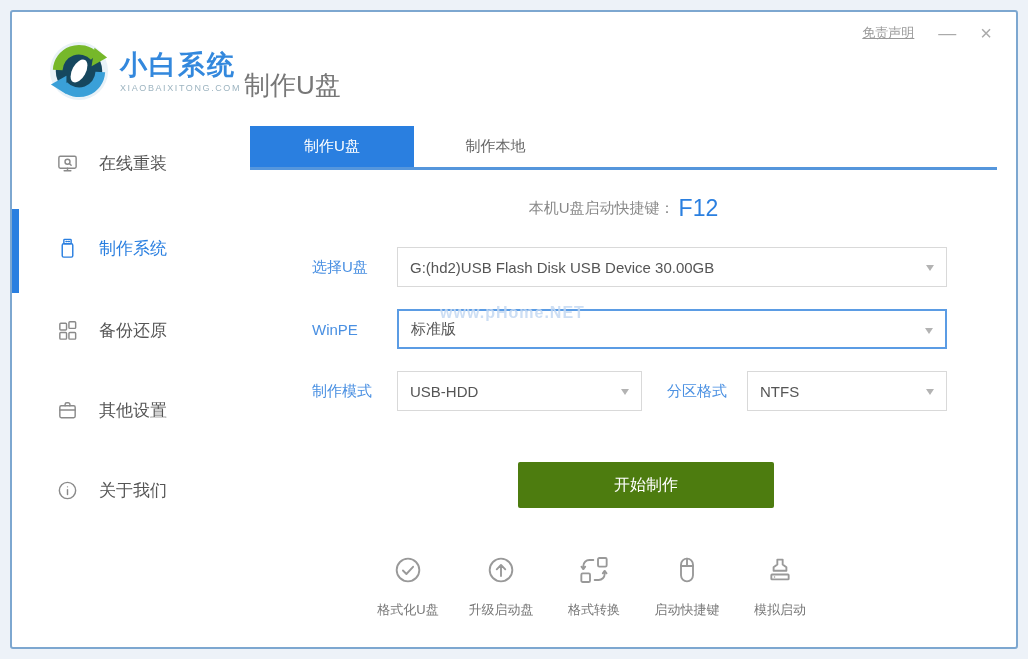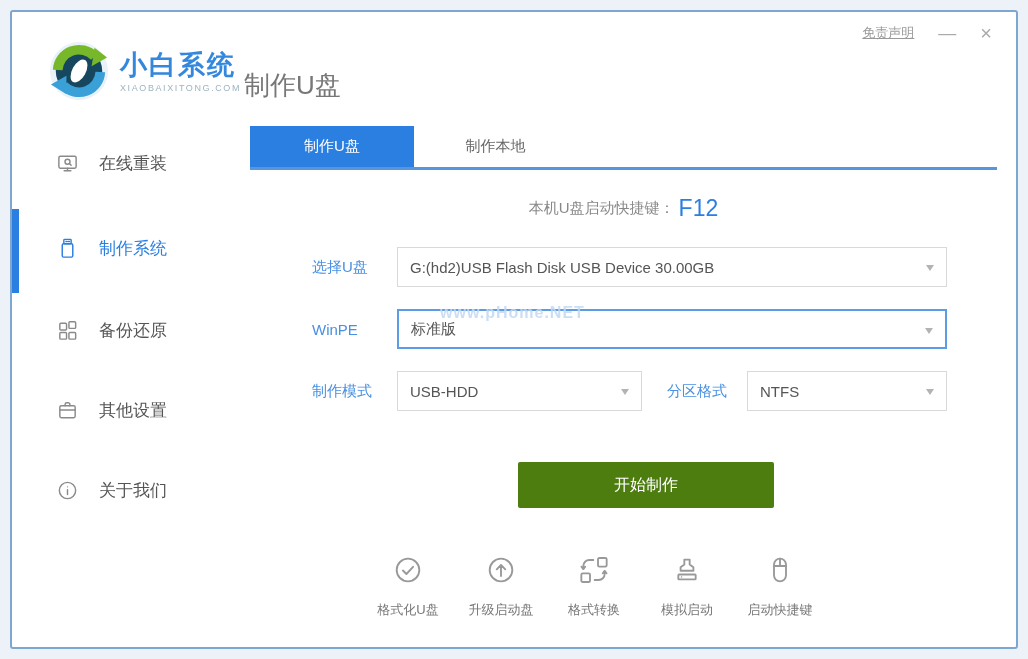--- a/index.html
+++ b/index.html
@@ -204,28 +204,28 @@
         <rect x="2.5" y="14.5" width="6.5" height="6.5" rx="1"></rect>
         <path d="M11.5 4.5H8.5A4.5 4.5 0 0 0 4 9v2"></path>
         <path d="M2.6 9.5L4 11.3l1.4-1.8"></path>
         <path d="M12.5 19.5h3a4.5 4.5 0 0 0 4.5-4.5v-2"></path>
         <path d="M21.4 14.5L20 12.7l-1.4 1.8"></path>
       </svg>
       <span class="lbl">格式转换</span>
     </div>
     <div class="f-item">
       <svg class="ic" width="32" height="32" viewBox="0 0 24 24" fill="none" stroke="#999" stroke-width="1.4" stroke-linecap="round" stroke-linejoin="round">
+        <rect x="7.5" y="3.5" width="9" height="17" rx="4.5"></rect>
+        <path d="M12 3.5v5.5M7.5 9h9"></path>
+      </svg>
+      <span class="lbl">启动快捷键</span>
+    </div>
+    <div class="f-item">
+      <svg class="ic" width="32" height="32" viewBox="0 0 24 24" fill="none" stroke="#999" stroke-width="1.4" stroke-linecap="round" stroke-linejoin="round">
         <path d="M10 4.2h4v3.6l2.8 2.2v2.6H7.2V10l2.8-2.2z"></path>
         <rect x="5.5" y="15.4" width="13" height="3.6" rx="0.5"></rect>
         <circle cx="7.9" cy="17.2" r="0.6" fill="#999" stroke="none"></circle>
       </svg>
       <span class="lbl">模拟启动</span>
     </div>
-    <div class="f-item">
-      <svg class="ic" width="32" height="32" viewBox="0 0 24 24" fill="none" stroke="#999" stroke-width="1.4" stroke-linecap="round" stroke-linejoin="round">
-        <rect x="7.5" y="3.5" width="9" height="17" rx="4.5"></rect>
-        <path d="M12 3.5v5.5M7.5 9h9"></path>
-      </svg>
-      <span class="lbl">启动快捷键</span>
-    </div>
   </div>
 
 </div>
 
 </body></html>

